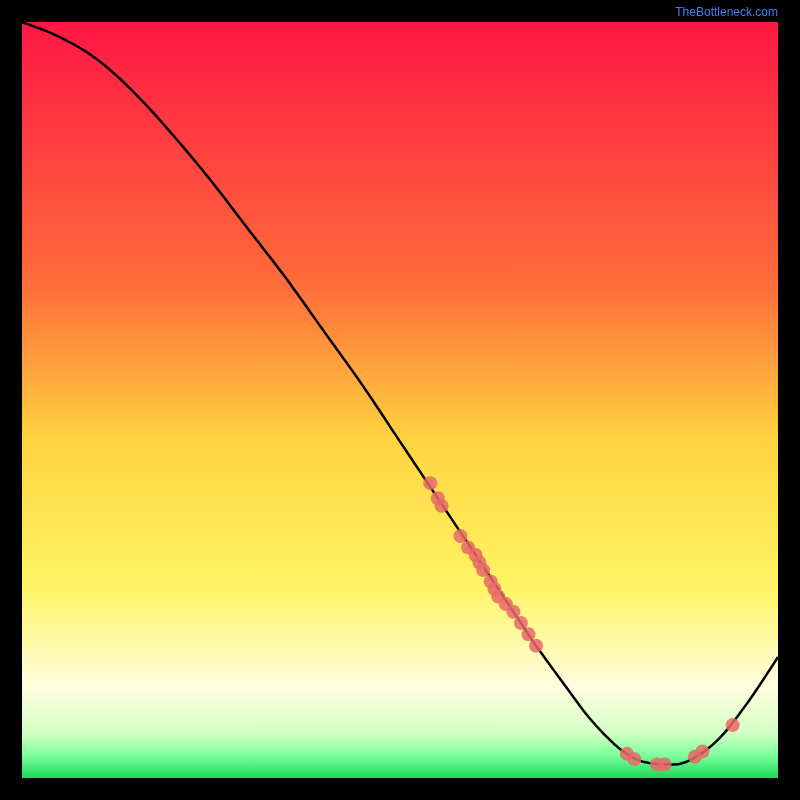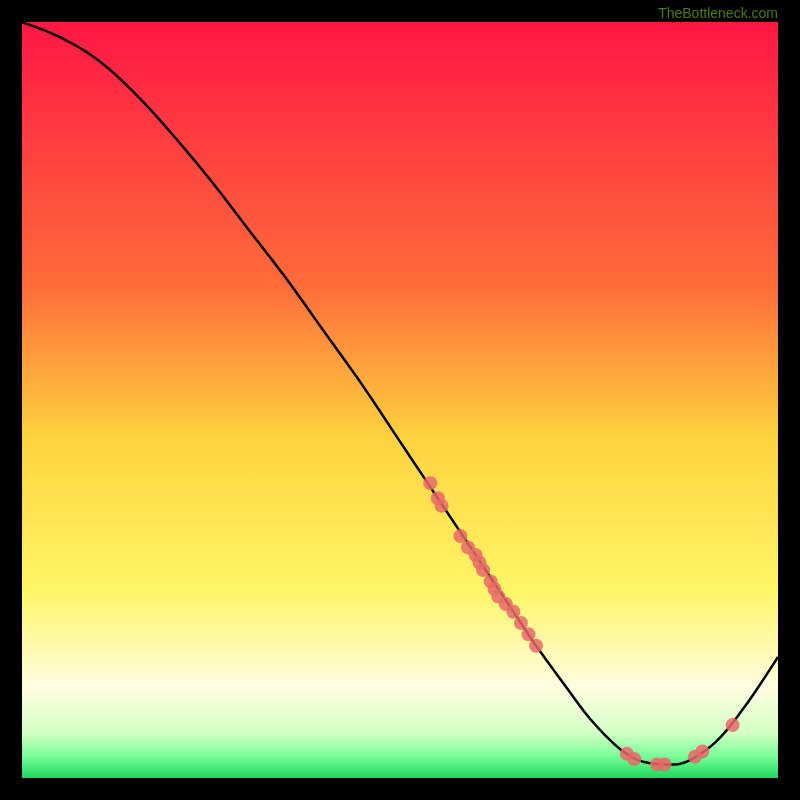--- a/index.html
+++ b/index.html
@@ -11,22 +11,22 @@
 .container {
   width: 800px;
   height: 800px;
   position: relative;
   background: #000;
 }
 .watermark {
   position: absolute;
   top: 5px;
   right: 22px;
-  color: #4d7c0f;
-  font-size: 14px;
+  color: #3b82f6;
+  font-size: 12px;
   font-family: Arial, sans-serif;
   z-index: 10;
 }
 .plot-area {
   position: absolute;
   left: 22px;
   top: 22px;
   width: 756px;
   height: 756px;
 }

